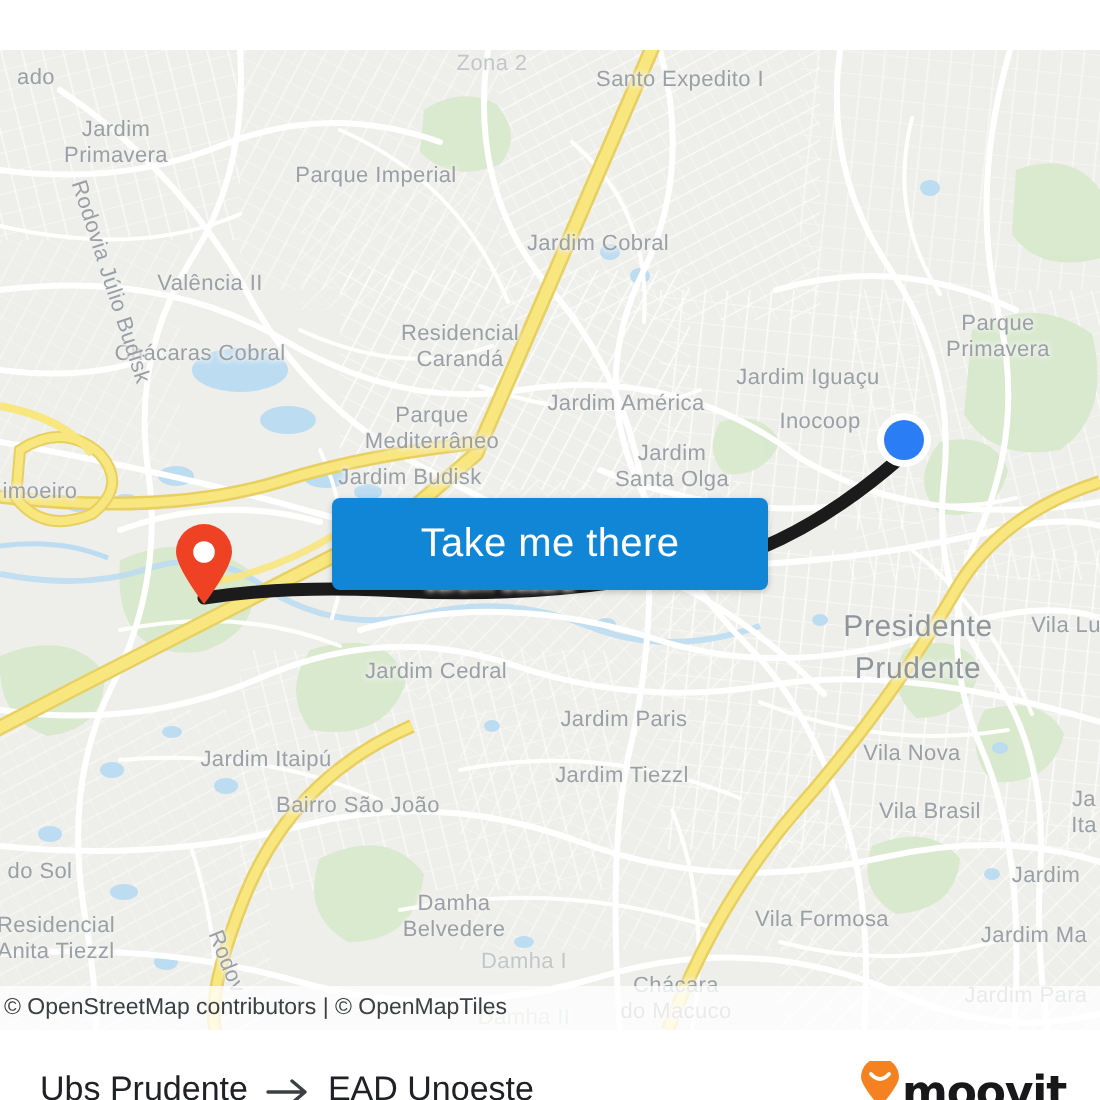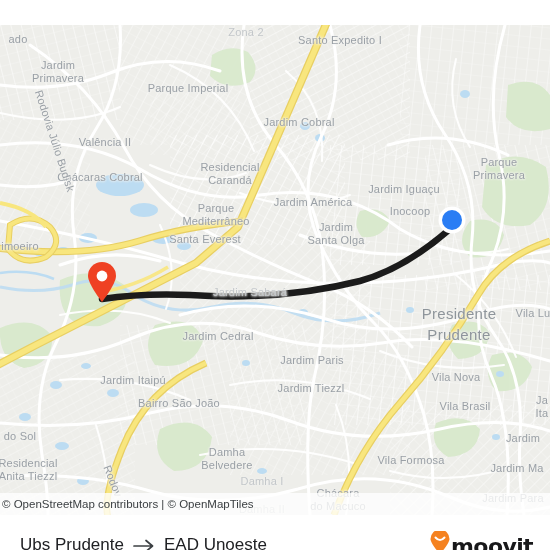--- a/index.html
+++ b/index.html
@@ -254,21 +254,21 @@
         <div class="lbl" style="left: 299px; top: 91px;">Jardim Cobral</div>
         <div class="lbl" style="left: 105px; top: 111px;">Valência II</div>
         <div class="lbl two" style="left: 230px; top: 136px;">Residencial<br>Carandá</div>
         <div class="lbl" style="left: 404px; top: 158px;">Jardim Iguaçu</div>
         <div class="lbl two" style="left: 499px; top: 131px;">Parque<br>Primavera</div>
         <div class="lbl" style="left: 100px; top: 146px;">Chácaras Cobral</div>
         <div class="lbl" style="left: 313px; top: 171px;">Jardim América</div>
         <div class="lbl" style="left: 410px; top: 180px;">Inocoop</div>
         <div class="lbl two" style="left: 216px; top: 177px;">Parque<br>Mediterrâneo</div>
         <div class="lbl two" style="left: 336px; top: 196px;">Jardim<br>Santa Olga</div>
-        <div class="lbl" style="left: 205px; top: 208px;">Santa Everest</div>
+        <div class="lbl" style="left: 205px; top: 208px;">Jardim Budisk</div>
         <div class="lbl" style="left: 20px; top: 215px;">imoeiro</div>
         <div class="lbl faint" style="left: 250px; top: 261px;">Jardim Sabará</div>
         <div class="lbl city two" style="left: 459px; top: 278px;">Presidente<br>Prudente</div>
         <div class="lbl" style="left: 218px; top: 305px;">Jardim Cedral</div>
         <div class="lbl" style="left: 533px; top: 282px;">Vila Lu</div>
         <div class="lbl" style="left: 312px; top: 329px;">Jardim Paris</div>
         <div class="lbl" style="left: 456px; top: 346px;">Vila Nova</div>
         <div class="lbl" style="left: 133px; top: 349px;">Jardim Itaipú</div>
         <div class="lbl" style="left: 311px; top: 357px;">Jardim Tiezzl</div>
         <div class="lbl" style="left: 465px; top: 375px;">Vila Brasil</div>
@@ -297,20 +297,21 @@
       </svg>
     </div>
 
     <div class="dest">
       <svg width="30" height="30" viewBox="0 0 30 30">
         <circle cx="15" cy="15" r="13.5" fill="#ffffff"></circle>
         <circle cx="15" cy="15" r="10" fill="#2a7df4"></circle>
       </svg>
     </div>
 
+    <button class="take-btn">Take me there</button>
 
     <div class="attrib">
       <span>© OpenStreetMap contributors | © OpenMapTiles</span>
     </div>
   </div>
 
   <div class="footer">
     <div class="footer-route">
       <span>Ubs Prudente</span>
       <span class="arrow-ico">

